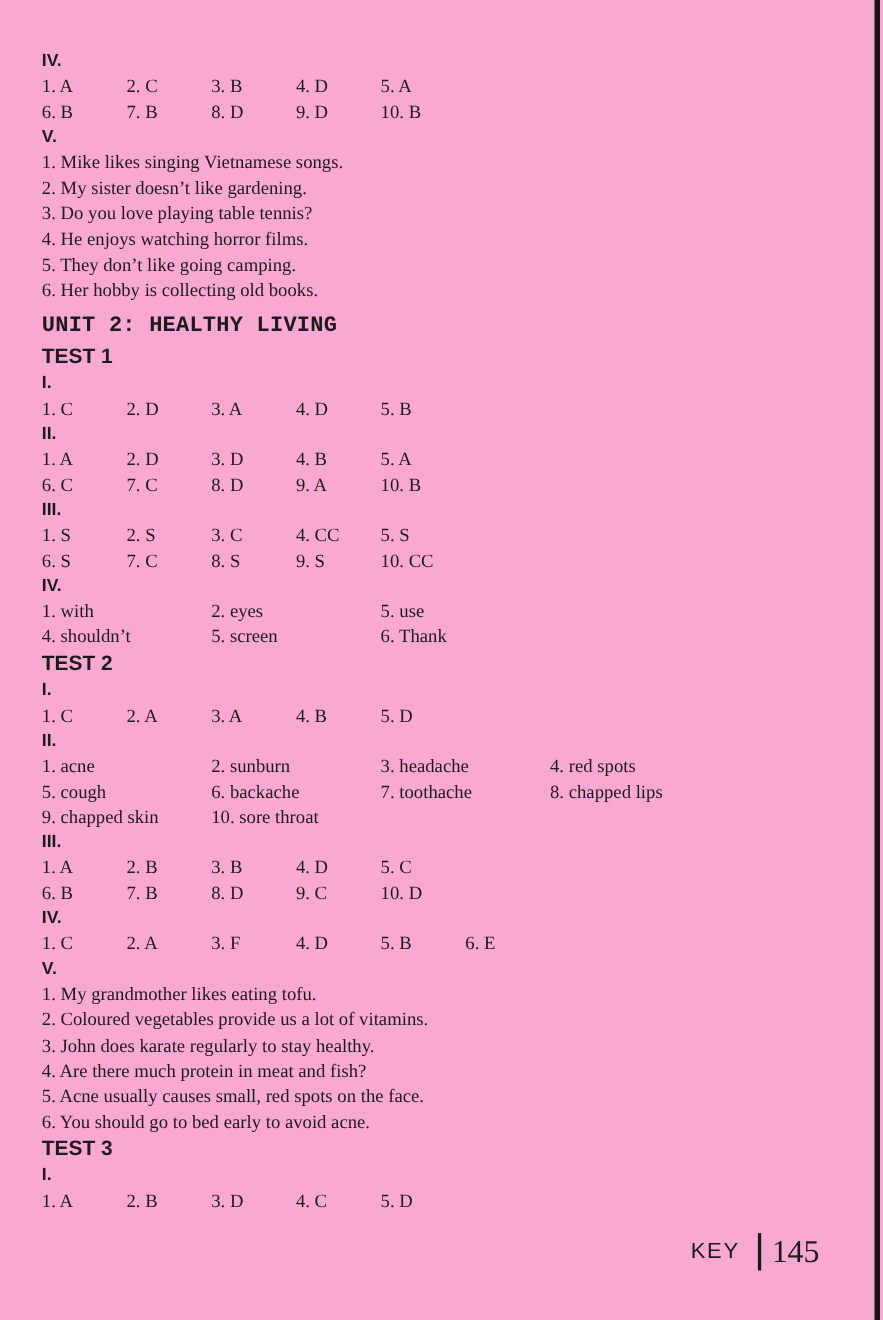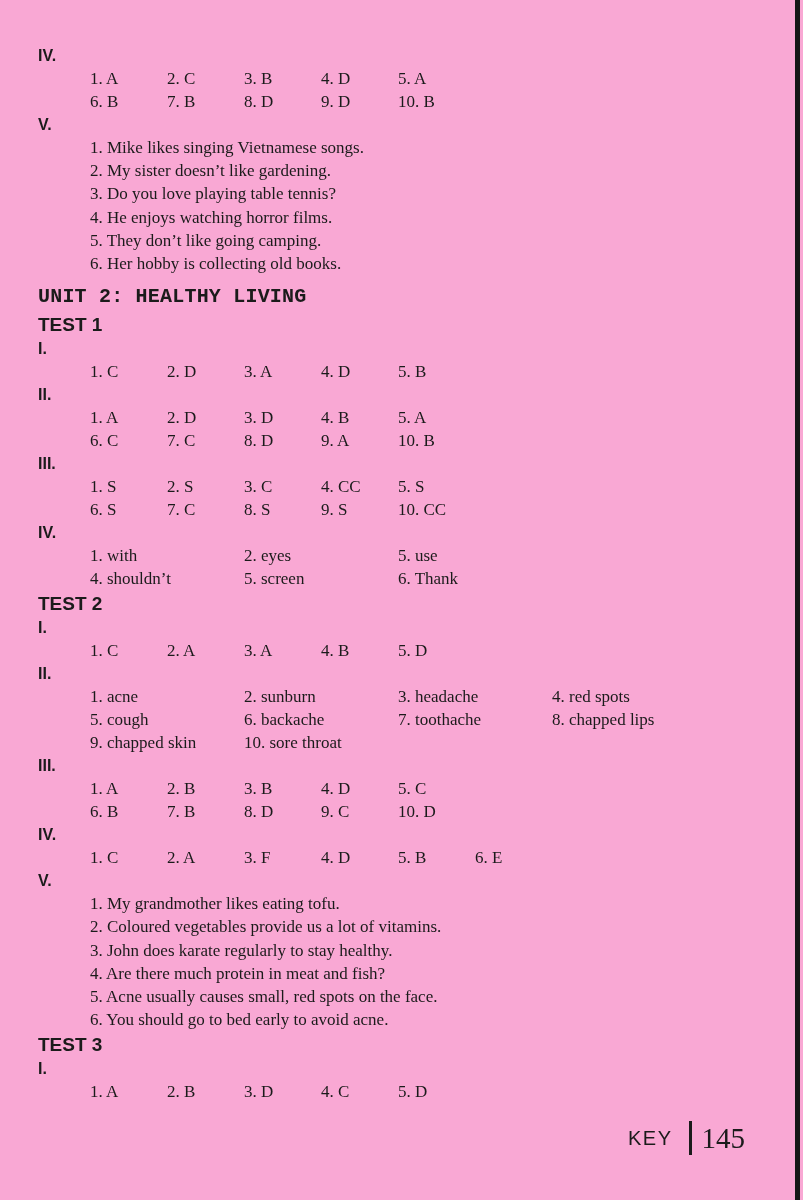--- a/index.html
+++ b/index.html
@@ -35,21 +35,21 @@
     margin-bottom: 3px;
     letter-spacing: 0.2px;
   }
   .subheading {
     font-family: "Liberation Sans", sans-serif;
     font-weight: 700;
     font-size: 19px;
     line-height: 24px;
     margin-top: 2px;
   }
-  .grid, .sentences { margin-left: 52px; }
+  .grid, .sentences { }
   .answer-row { display: flex; line-height: 23px; }
   .grid.narrow .cell { flex: 0 0 auto; width: 77px; }
   .grid.narrow .cell:last-child { width: auto; }
   .grid.wide .cell { flex: 0 0 auto; width: 154px; }
   .grid.wide .cell:last-child { width: auto; }
   .sentence { line-height: 23.2px; font-family: Liberation Serif, serif; }
   .scan-edge {
     position: absolute;
     top: 0;
     right: 3px;

